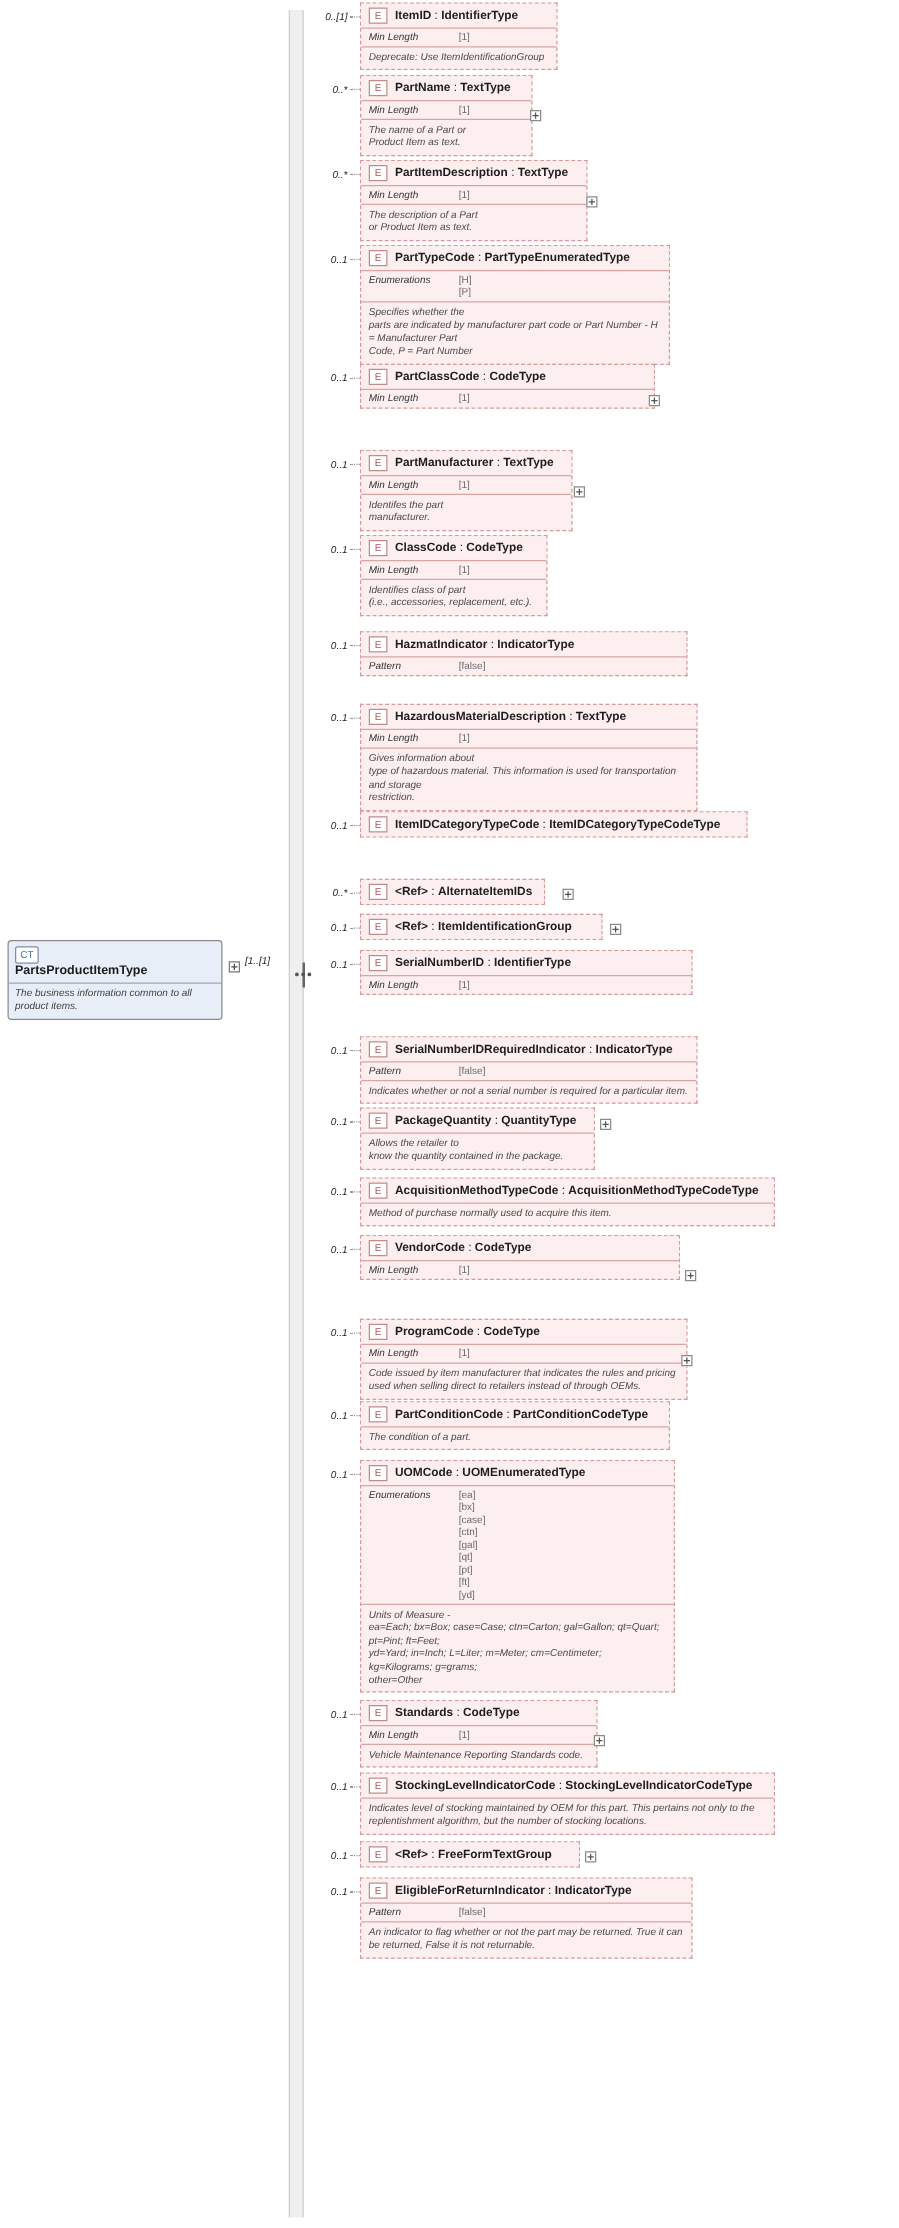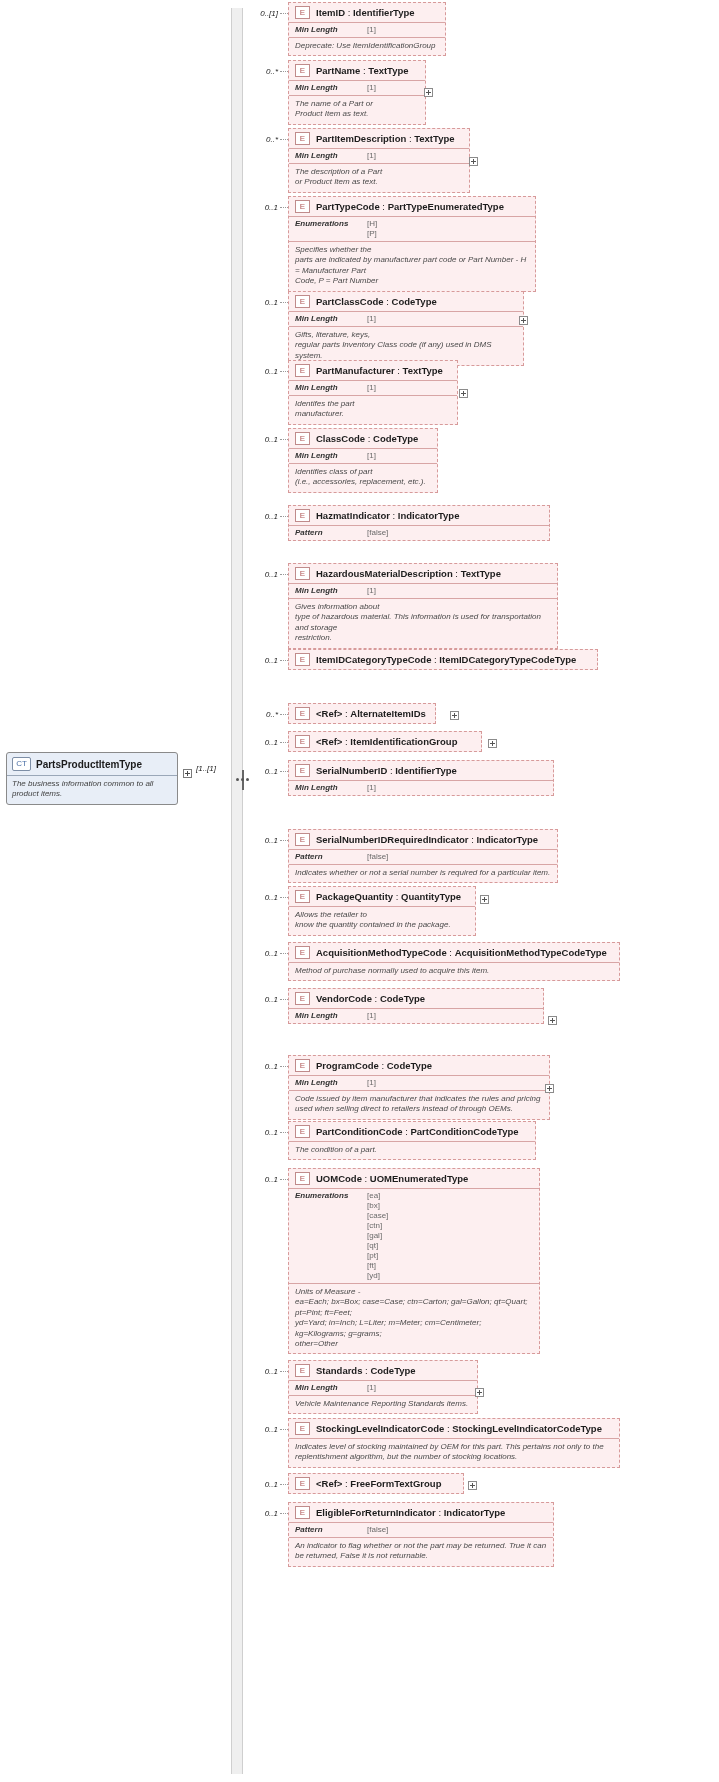--- a/index.html
+++ b/index.html
@@ -21,22 +21,23 @@
     left: 6px;
     top: 752px;
     width: 172px;
     border: 1px solid #8a8a8a;
     background: #e8eef7;
     border-radius: 3px;
     padding: 0;
   }
   #root-node .rn-head {
     display: flex;
-    align-items: center;
+    align-items: flex-start;
     padding: 4px 5px 2px 5px;
+    flex-direction: column;
   }
   #root-node .ct-badge {
     width: 19px; height: 14px;
     border: 1px solid #7d8ea6;
     border-radius: 2px;
     background: #ffffff;
     color: #4a6fa5;
     font-size: 8px;
     line-height: 12px;
     text-align: center;
@@ -160,21 +161,20 @@
     padding: 2px 6px 2px 6px;
     display: flex;
     align-items: flex-start;
     font-size: 8px;
   }
   .facet .fk {
     font-style: italic;
     color: #333;
     width: 72px;
     flex: 0 0 auto;
-    font-weight: bold;
   }
   .facet .fv {
     color: #6a6a6a;
     white-space: pre-line;
     line-height: 1.25;
   }
   .doc {
     border-top: 1px solid #d8a5a5;
     padding: 3px 6px 4px 6px;
     font-size: 8px;
@@ -299,22 +299,20 @@
     <div class="conn" style="left: 280px; top: 207px; width: 8px;"></div>
     <div class="el" style="top: 291px; width: 236px;">
       <div class="el-head">
         <div class="e-badge">E</div>
         <div class="el-name"><span class="tname">PartClassCode</span><span class="tsep">  :  </span><span class="tname">CodeType</span></div>
       </div>
       <div class="facet">
         <div class="fk">Min Length</div>
         <div class="fv">[1]</div>
       </div>
-      <div class="doc">Gifts, literature, keys,
-regular parts Inventory Class code (if any) used in DMS system.</div>
     </div>
     <div class="occ" style="left: 244px; top: 298px;">0..1</div>
     <div class="conn" style="left: 280px; top: 302px; width: 8px;"></div>
     <div class="exp" style="left: 519px; top: 316px;"></div>
     <div class="el" style="top: 360px; width: 170px;">
       <div class="el-head">
         <div class="e-badge">E</div>
         <div class="el-name"><span class="tname">PartManufacturer</span><span class="tsep">  :  </span><span class="tname">TextType</span></div>
       </div>
       <div class="facet">
@@ -501,21 +499,21 @@
     <div class="conn" style="left: 280px; top: 1179px; width: 8px;"></div>
     <div class="el" style="top: 1360px; width: 190px;">
       <div class="el-head">
         <div class="e-badge">E</div>
         <div class="el-name"><span class="tname">Standards</span><span class="tsep">  :  </span><span class="tname">CodeType</span></div>
       </div>
       <div class="facet">
         <div class="fk">Min Length</div>
         <div class="fv">[1]</div>
       </div>
-      <div class="doc">Vehicle Maintenance Reporting Standards items.</div>
+      <div class="doc">Vehicle Maintenance Reporting Standards code.</div>
     </div>
     <div class="occ" style="left: 244px; top: 1367px;">0..1</div>
     <div class="conn" style="left: 280px; top: 1371px; width: 8px;"></div>
     <div class="exp" style="left: 475px; top: 1388px;"></div>
     <div class="el" style="top: 1418px; width: 332px;">
       <div class="el-head">
         <div class="e-badge">E</div>
         <div class="el-name"><span class="tname">StockingLevelIndicatorCode</span><span class="tsep">  :  </span><span class="tname">StockingLevelIndicatorCodeType</span></div>
       </div>
       <div class="doc">Indicates level of stocking maintained by OEM for this part.  This pertains not only to the replentishment algorithm, but the number of stocking locations.</div>

